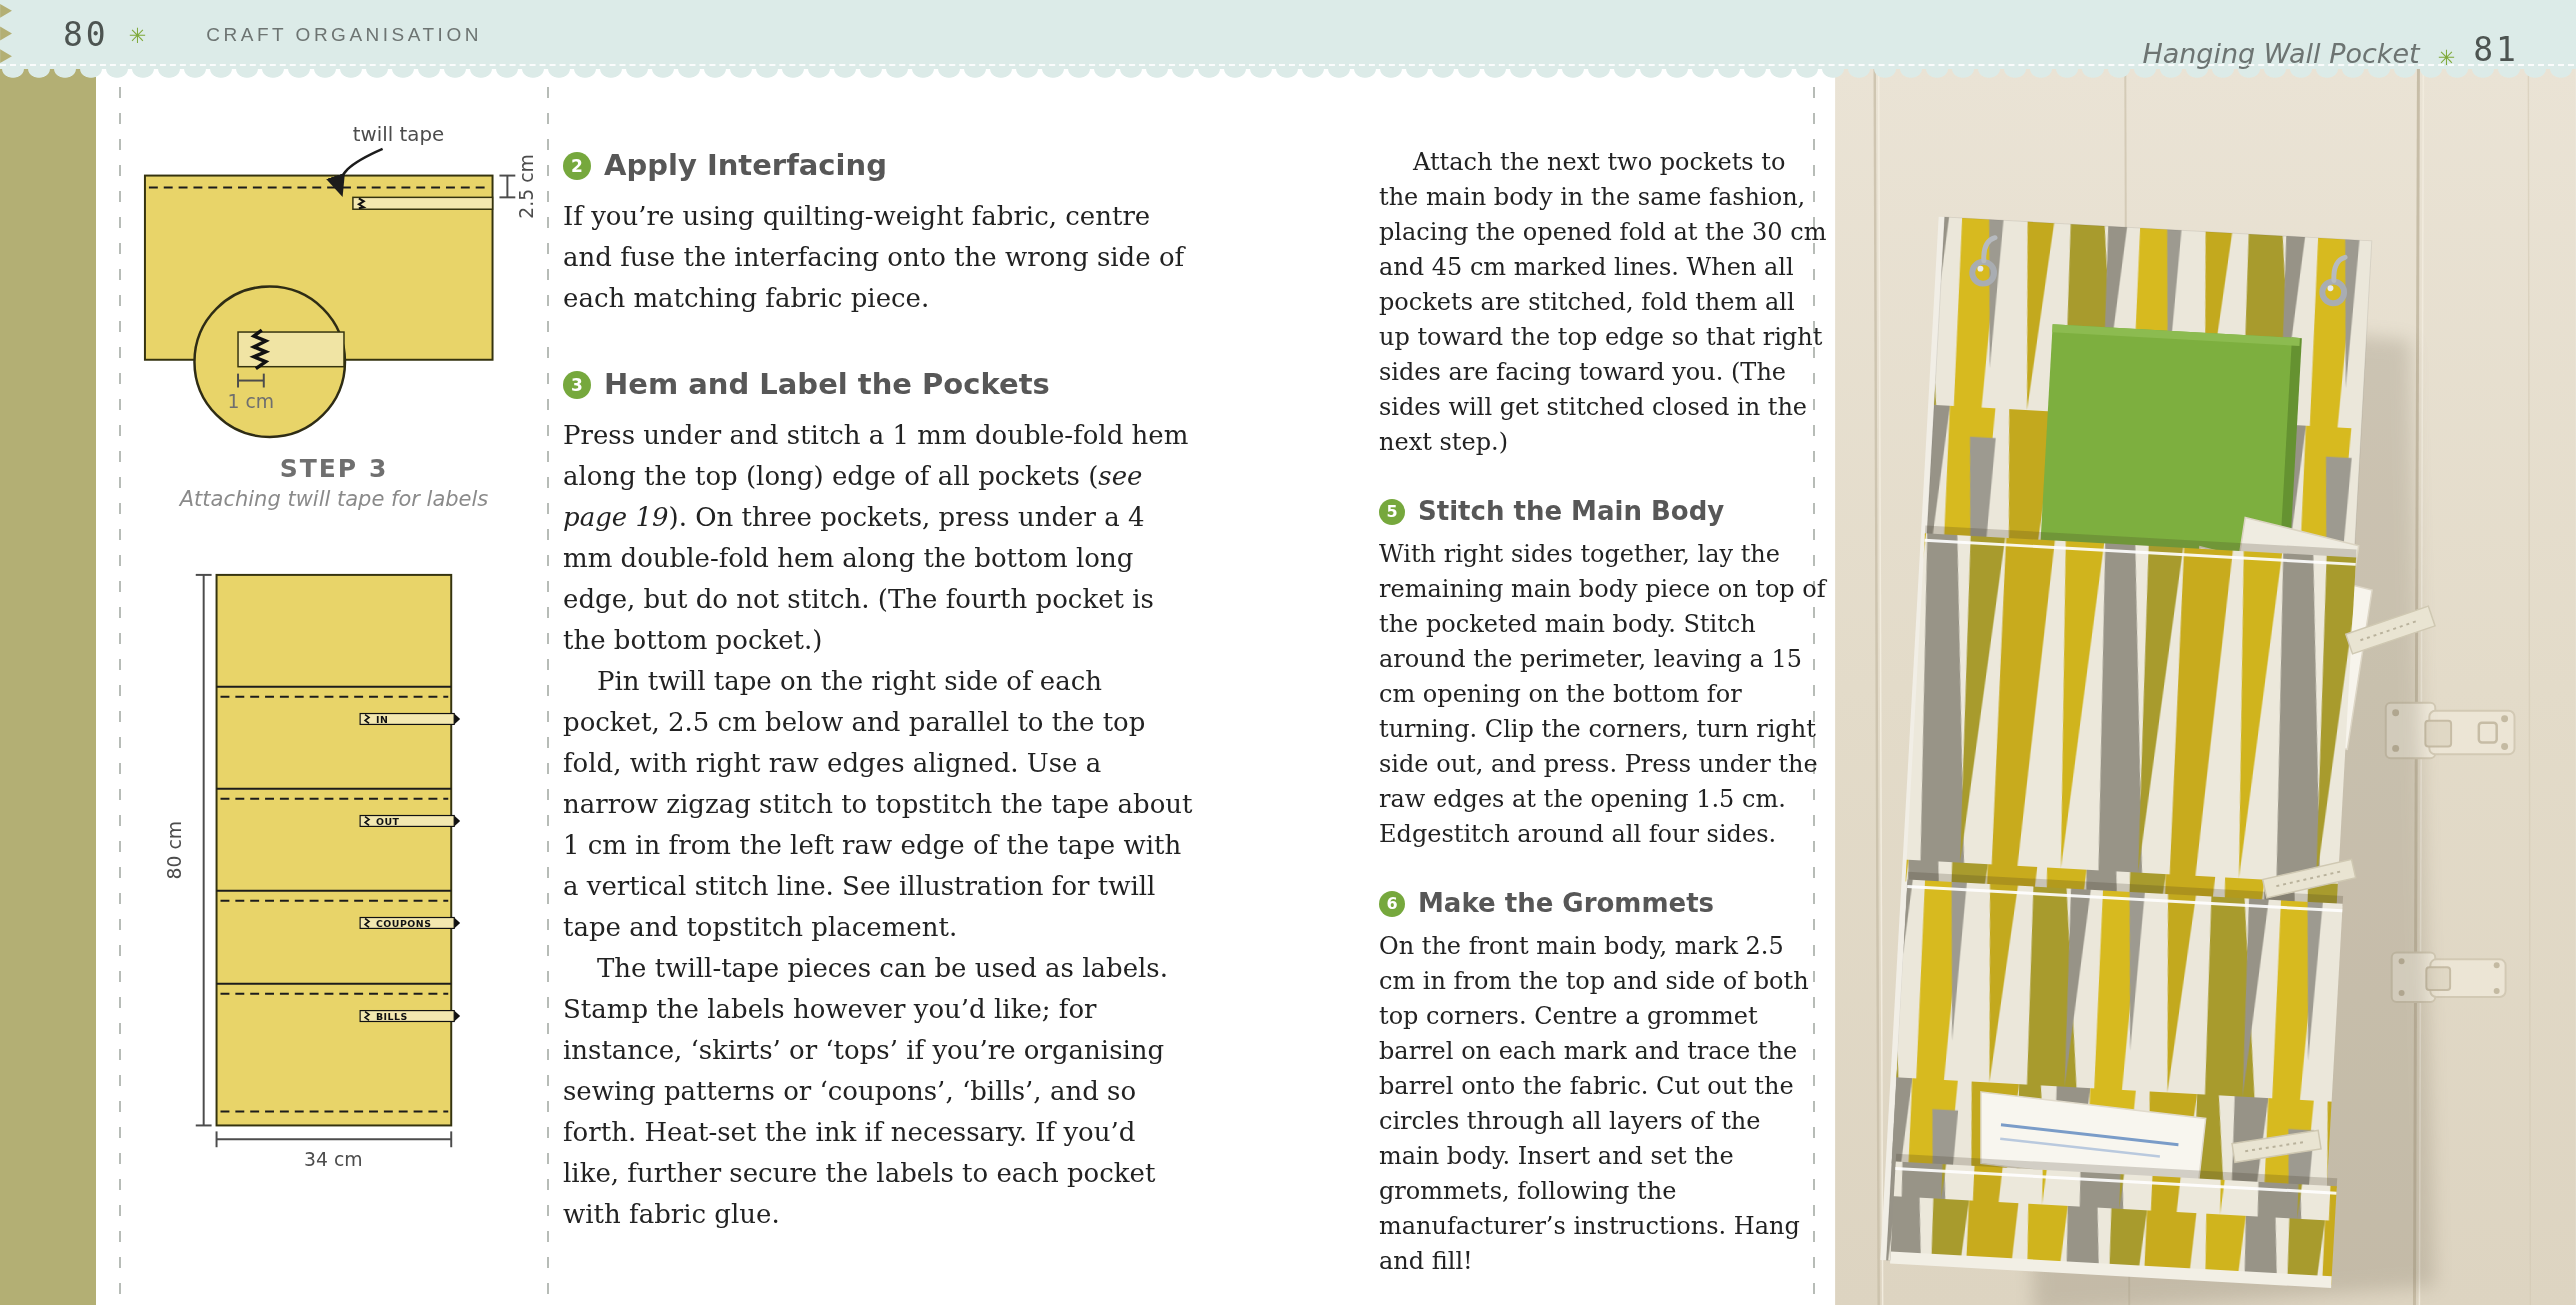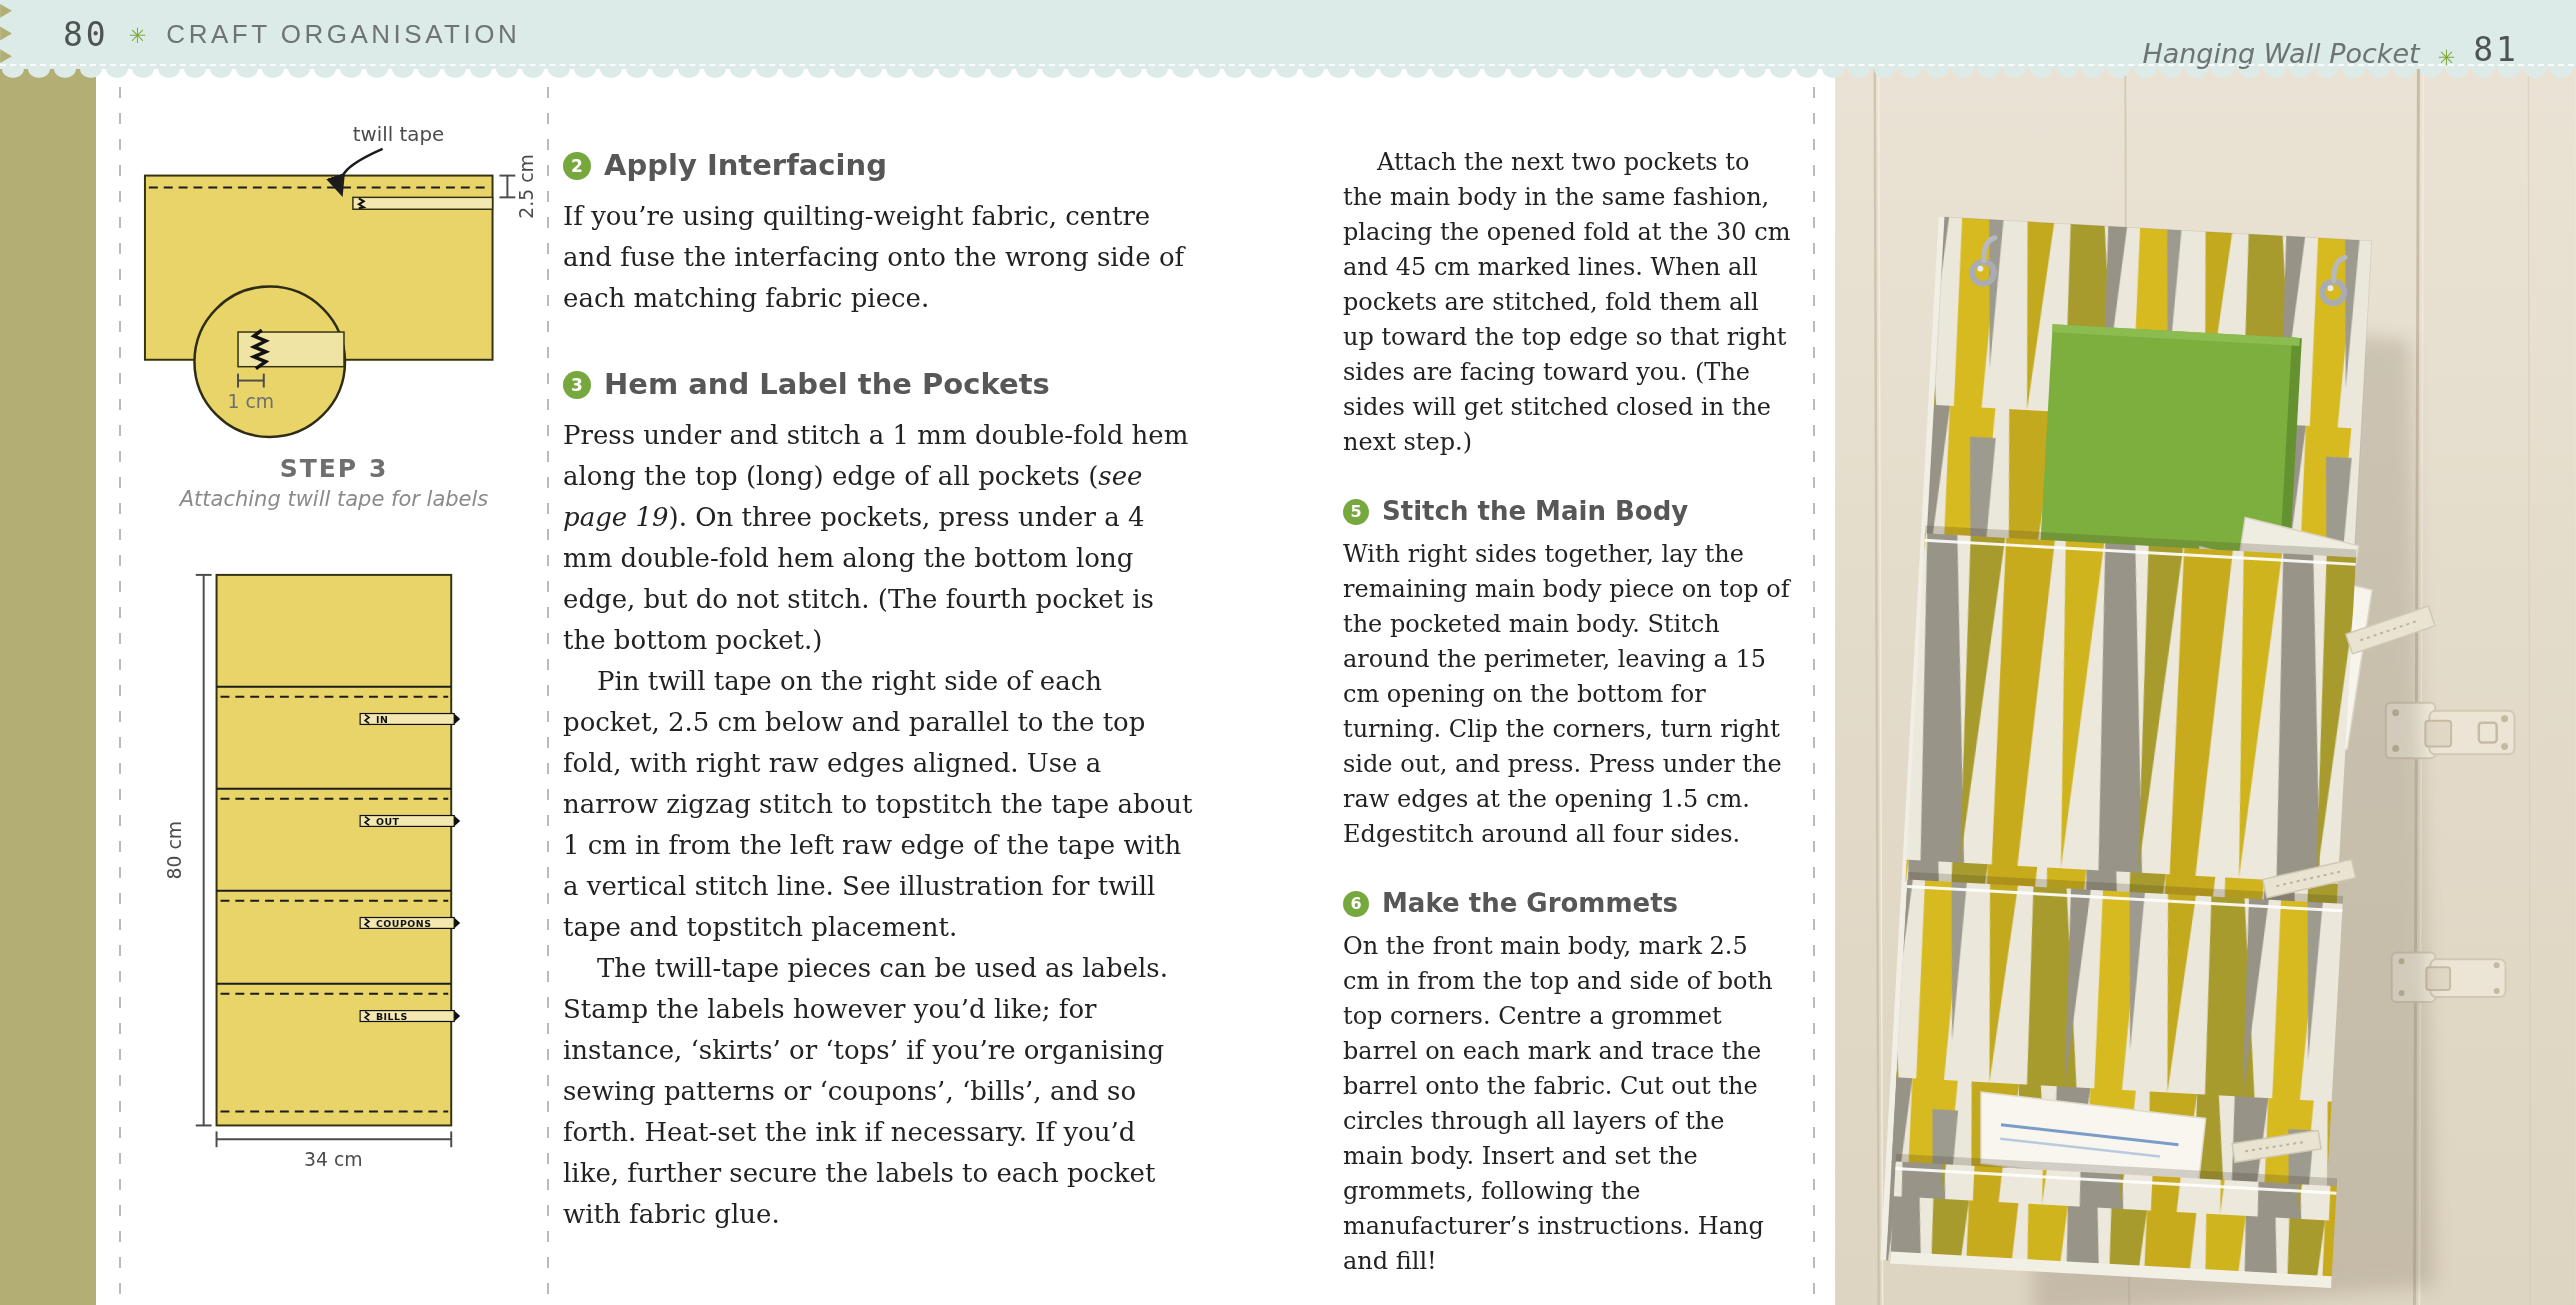--- a/index.html
+++ b/index.html
@@ -9,21 +9,21 @@
   
   .header{position:absolute;left:0;top:0;width:2576px;height:69px;background:#dcebe8;z-index:6;padding-left:8px;}
   .header::after{content:"";position:absolute;left:0;right:0;bottom:3px;border-bottom:2px dashed rgba(255,255,255,.85);}
   .scallops{position:absolute;left:0;top:69px;width:2576px;height:12px;z-index:6;
             background-image:radial-gradient(ellipse 15px 12px at 13px 0px,#dcebe8 10.4px,rgba(0,0,0,0) 11.4px);
             background-size:26px 12px;background-repeat:repeat-x;}
   .hdr-left{position:absolute;left:63px;top:0;height:69px;display:flex;align-items:center;gap:20px;}
   .hdr-right{position:absolute;right:65px;top:0;height:69px;display:flex;align-items:flex-end;gap:18px;}
   .pagenum{font-family:"DejaVu Sans Mono",monospace;font-size:33px;color:#4d5451;letter-spacing:3px;}
   .aster{color:#7fa93b;font-size:21px;transform:translateY(1px);}
-  .sectioncaps{font-family:"Liberation Sans",sans-serif;font-size:26px;letter-spacing:3.5px;color:#6d7472;}
+  .sectioncaps{font-family:"Liberation Sans",sans-serif;font-size:19px;letter-spacing:3.5px;color:#6d7472;margin-left:40px;}
   .runtitle{font-style:italic;font-size:27px;color:#6d7472;font-family:"DejaVu Sans",sans-serif;}
 
   
   .olive-strip{position:absolute;left:0;top:69px;width:96px;height:1236px;background:#b3af74;z-index:2;}
   .zigzag{position:absolute;left:0;top:0;z-index:7;}
 
   
   .vdash{position:absolute;top:87px;bottom:8px;width:2px;z-index:3;
          background:repeating-linear-gradient(to bottom,#b7bcb7 0 11px,rgba(0,0,0,0) 11px 26px);}
   .vd1{left:119px;} .vd2{left:547px;} .vd3{left:1813px;}
@@ -31,21 +31,21 @@
   
   .dcap{position:absolute;left:121px;width:426px;text-align:center;z-index:4;}
   .dcap .t{font-weight:bold;font-size:25px;letter-spacing:2px;color:#6f6f6f;text-align:center;}
   .dcap .c{font-style:italic;font-size:21px;color:#8a8a8a;margin-top:4px;}
 
   .dsvg{position:absolute;z-index:4;}
 
   
   .col{position:absolute;z-index:4;color:#222222;font-family:"DejaVu Serif",serif;}
   .col1{left:563px;top:145px;width:636px;font-size:26px;line-height:41px;}
-  .col2{left:1343px;top:145px;width:448px;font-size:24px;line-height:35px;}
+  .col2{left:1379px;top:145px;width:448px;font-size:24px;line-height:35px;}
   .col p{margin:0;}
   .col p.ind{text-indent:34px;}
   .step-h{display:flex;align-items:center;gap:13px;font-family:"DejaVu Sans",sans-serif;
           font-weight:bold;color:#575757;}
   .col1 .step-h{font-size:29px;margin:0 0 10px 0;}
   .col2 .step-h{font-size:26px;margin:0 0 8px 0;}
   .gap1{margin-top:45px !important;}
   .gap2{margin-top:34px !important;}
   .badge{flex:0 0 auto;width:28px;height:28px;border-radius:50%;background:#76a83d;color:#ffffff;
          font-size:17px;font-weight:bold;text-align:center;line-height:28px;font-family:"DejaVu Sans",sans-serif;}

